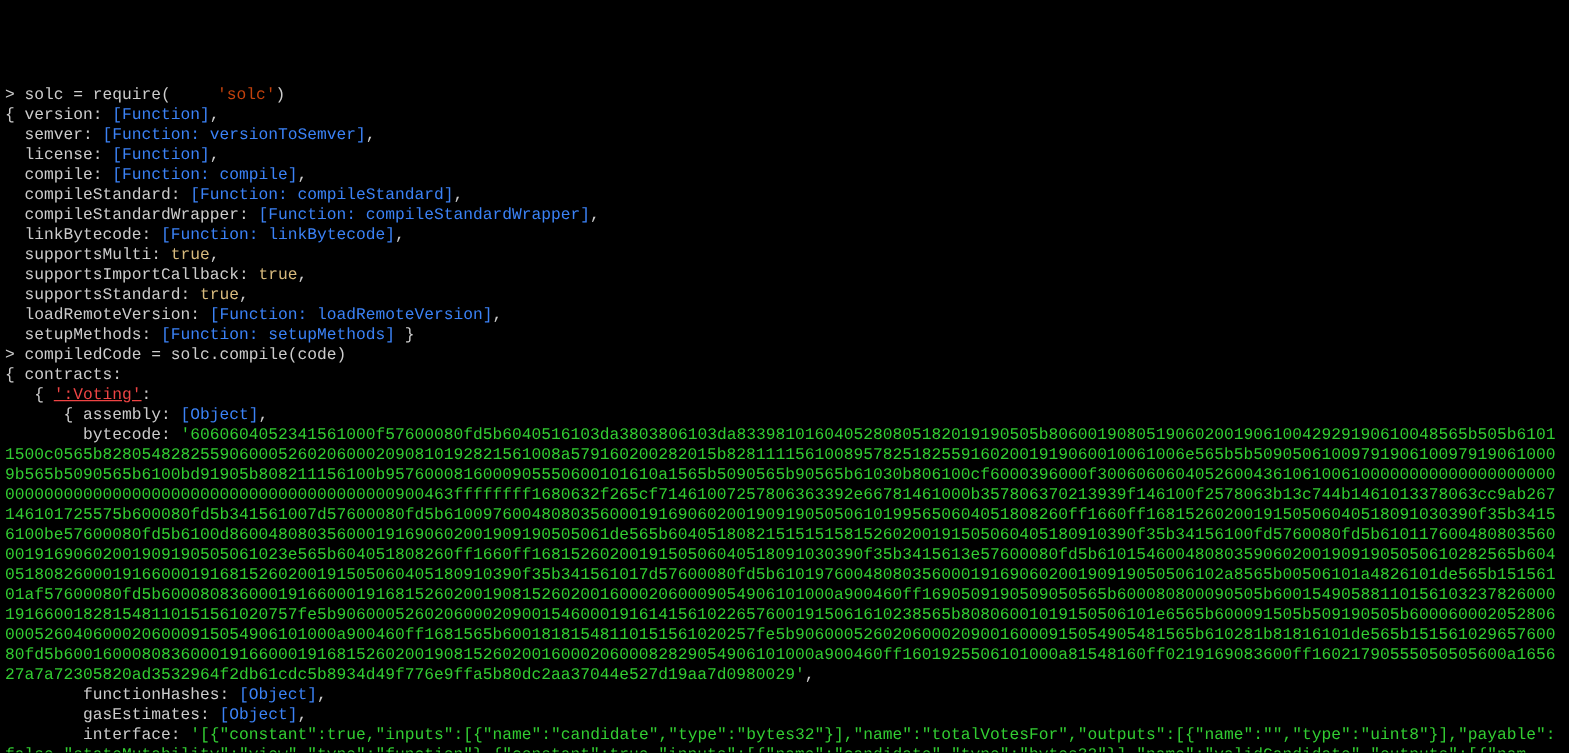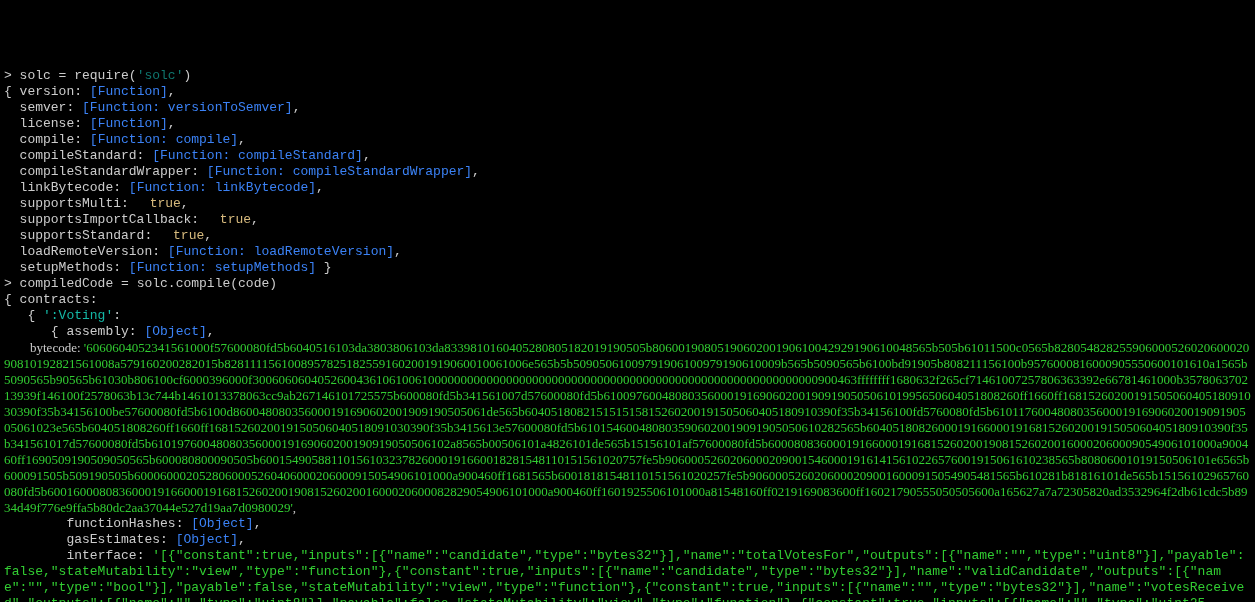--- a/index.html
+++ b/index.html
@@ -13,25 +13,25 @@
       font-family: Consolas, 'Courier New', monospace;
       font-size: 13px;
       line-height: 16px;
       padding: 4px;
       white-space: pre;
       overflow: hidden;
       width: 1255px;
       height: 602px;
     }
     .prompt { color: #cccccc; }
-    .string { color: #0f766e; }
+    .string { color: #c2410c; margin-left: 37px; }
     .cyan { color: #3b82f6; }
-    .yellow { color: #d7ba7d; margin-left: 13px; }
-    .green { color: #14b8a6; }
-    .bytecode { color: #32cd32; word-break: break-all; white-space: pre-wrap; font-family: Liberation Serif, serif; }
+    .yellow { color: #d7ba7d; }
+    .green { color: #ef4444; text-decoration: underline; }
+    .bytecode { color: #32cd32; word-break: break-all; white-space: pre-wrap; }
     .interface { color: #32cd32; word-break: break-all; white-space: pre-wrap; }
     .line { display: block; }
   </style>
 </head>
 <body>
 
 
 
 <div><span class="line"><span class="prompt">&gt; </span><span>solc = require(</span><span class="string">'solc'</span><span>)</span></span><span class="line"><span>{ version: </span><span class="cyan">[Function]</span><span>,</span></span><span class="line"><span>  semver: </span><span class="cyan">[Function: versionToSemver]</span><span>,</span></span><span class="line"><span>  license: </span><span class="cyan">[Function]</span><span>,</span></span><span class="line"><span>  compile: </span><span class="cyan">[Function: compile]</span><span>,</span></span><span class="line"><span>  compileStandard: </span><span class="cyan">[Function: compileStandard]</span><span>,</span></span><span class="line"><span>  compileStandardWrapper: </span><span class="cyan">[Function: compileStandardWrapper]</span><span>,</span></span><span class="line"><span>  linkBytecode: </span><span class="cyan">[Function: linkBytecode]</span><span>,</span></span><span class="line"><span>  supportsMulti: </span><span class="yellow">true</span><span>,</span></span><span class="line"><span>  supportsImportCallback: </span><span class="yellow">true</span><span>,</span></span><span class="line"><span>  supportsStandard: </span><span class="yellow">true</span><span>,</span></span><span class="line"><span>  loadRemoteVersion: </span><span class="cyan">[Function: loadRemoteVersion]</span><span>,</span></span><span class="line"><span>  setupMethods: </span><span class="cyan">[Function: setupMethods]</span><span> }</span></span><span class="line"><span class="prompt">&gt; </span><span>compiledCode = solc.compile(code)</span></span><span class="line"><span>{ contracts:</span></span><span class="line"><span>   { </span><span class="green">':Voting'</span><span>:</span></span><span class="line"><span>      { assembly: </span><span class="cyan">[Object]</span><span>,</span></span><span class="line bytecode"><span style="color:#cccccc">        bytecode: </span><span>'6060604052341561000f57600080fd5b6040516103da3803806103da8339810160405280805182019190505b8060019080519060200190610042929190610048565b505b61011500c0565b82805482825590600052602060002090810192821561008a579160200282015b82811115610089578251825591602001919060010061006e565b5b50905061009791906100979190610009b565b5090565b6100bd91905b808211156100b9576000816000905550600101610a1565b5090565b90565b61030b806100cf6000396000f300606060405260043610610061000000000000000000000000000000000000000000000000000000000000900463ffffffff1680632f265cf71461007257806363392e66781461000b357806370213939f146100f2578063b13c744b1461013378063cc9ab267146101725575b600080fd5b341561007d57600080fd5b6100976004808035600019169060200190919050506101995650604051808260ff1660ff1681526020019150506040518091030390f35b34156100be57600080fd5b6100d860048080356000191690602001909190505061de565b604051808215151515815260200191505060405180910390f35b34156100fd5760080fd5b61011760048080356000191690602001909190505061023e565b604051808260ff1660ff1681526020019150506040518091030390f35b3415613e57600080fd5b6101546004808035906020019091905050610282565b60405180826000191660001916815260200191505060405180910390f35b341561017d57600080fd5b6101976004808035600019169060200190919050506102a8565b00506101a4826101de565b15156101af57600080fd5b600080836000191660001916815260200190815260200160002060009054906101000a900460ff1690509190509050565b600080800090505b60015490588110156103237826000191660018281548110151561020757fe5b906000526020600020900154600019161415610226576001915061610238565b80806001019150506101e6565b600091505b509190505b6000600020528060005260406000206000915054906101000a900460ff1681565b60018181548110151561020257fe5b90600052602060002090016000915054905481565b610281b81816101de565b15156102965760080fd5b60016000808360001916600019168152602001908152602001600020600082829054906101000a900460ff1601925506101000a81548160ff0219169083600ff16021790555050505600a165627a7a72305820ad3532964f2db61cdc5b8934d49f776e9ffa5b80dc2aa37044e527d19aa7d0980029'</span><span style="color:#cccccc">,</span></span><span class="line"><span>        functionHashes: </span><span class="cyan">[Object]</span><span>,</span></span><span class="line"><span>        gasEstimates: </span><span class="cyan">[Object]</span><span>,</span></span><span class="line interface"><span style="color:#cccccc">        interface: </span><span>'[{"constant":true,"inputs":[{"name":"candidate","type":"bytes32"}],"name":"totalVotesFor","outputs":[{"name":"","type":"uint8"}],"payable":false,"stateMutability":"view","type":"function"},{"constant":true,"inputs":[{"name":"candidate","type":"bytes32"}],"name":"validCandidate","outputs":[{"name":"","type":"bool"}],"payable":false,"stateMutability":"view","type":"function"},{"constant":true,"inputs":[{"name":"","type":"bytes32"}],"name":"votesReceived","outputs":[{"name":"","type":"uint8"}],"payable":false,"stateMutability":"view","type":"function"},{"constant":true,"inputs":[{"name":"","type":"uint256"}],"name":"candidateList","outputs":[{"name":"","type":"bytes32"}],"payable":false,"stateMutability":"view","type":"function"},{"constant":false,"inputs":[{"name":"candidate","type":"bytes32"}],"name":"voteForCandidate","outputs":[],"payable":false,"stateMutability":"nonpayable","type":"function"},{"inputs":</span></span></div>
 

